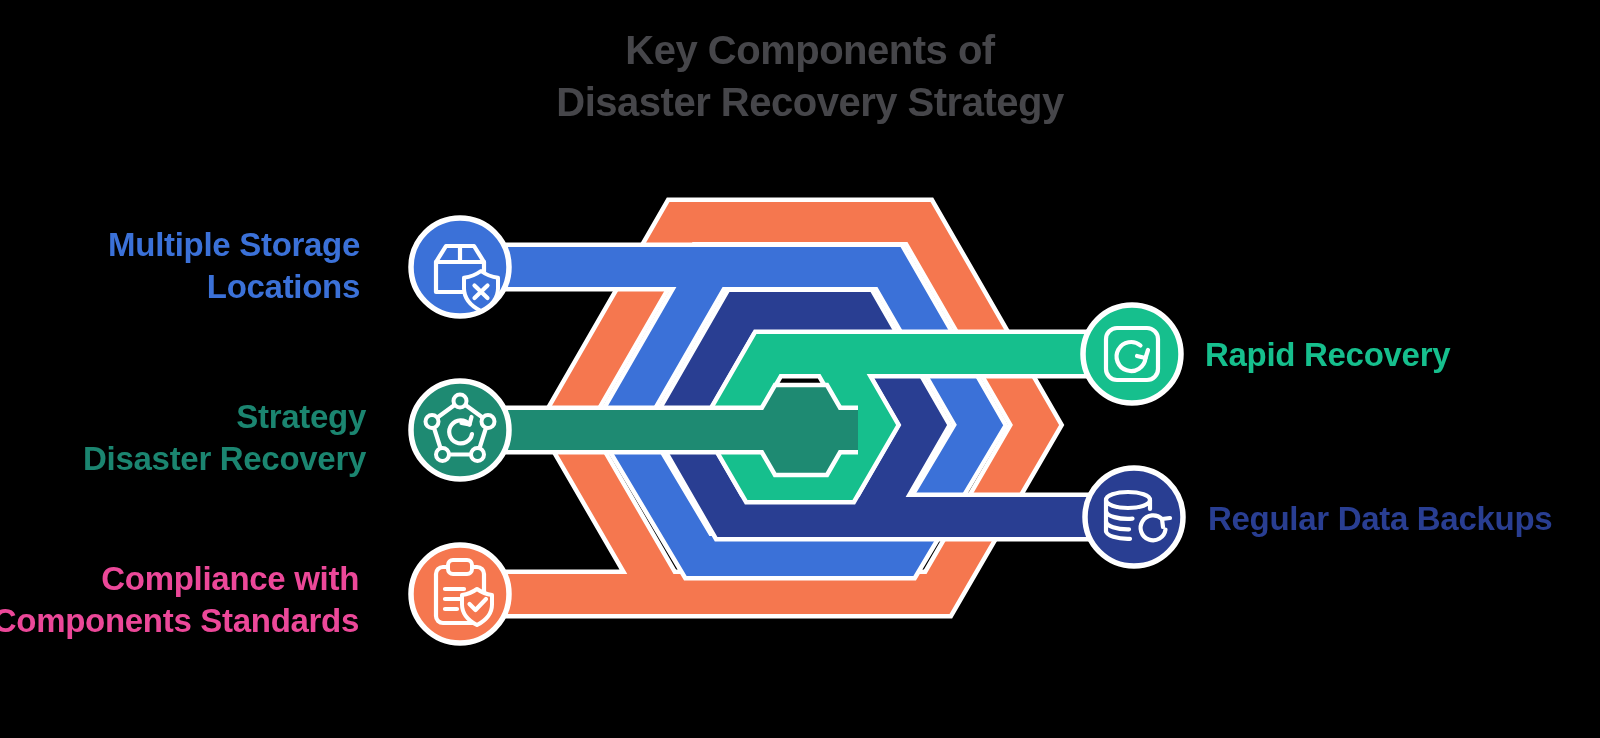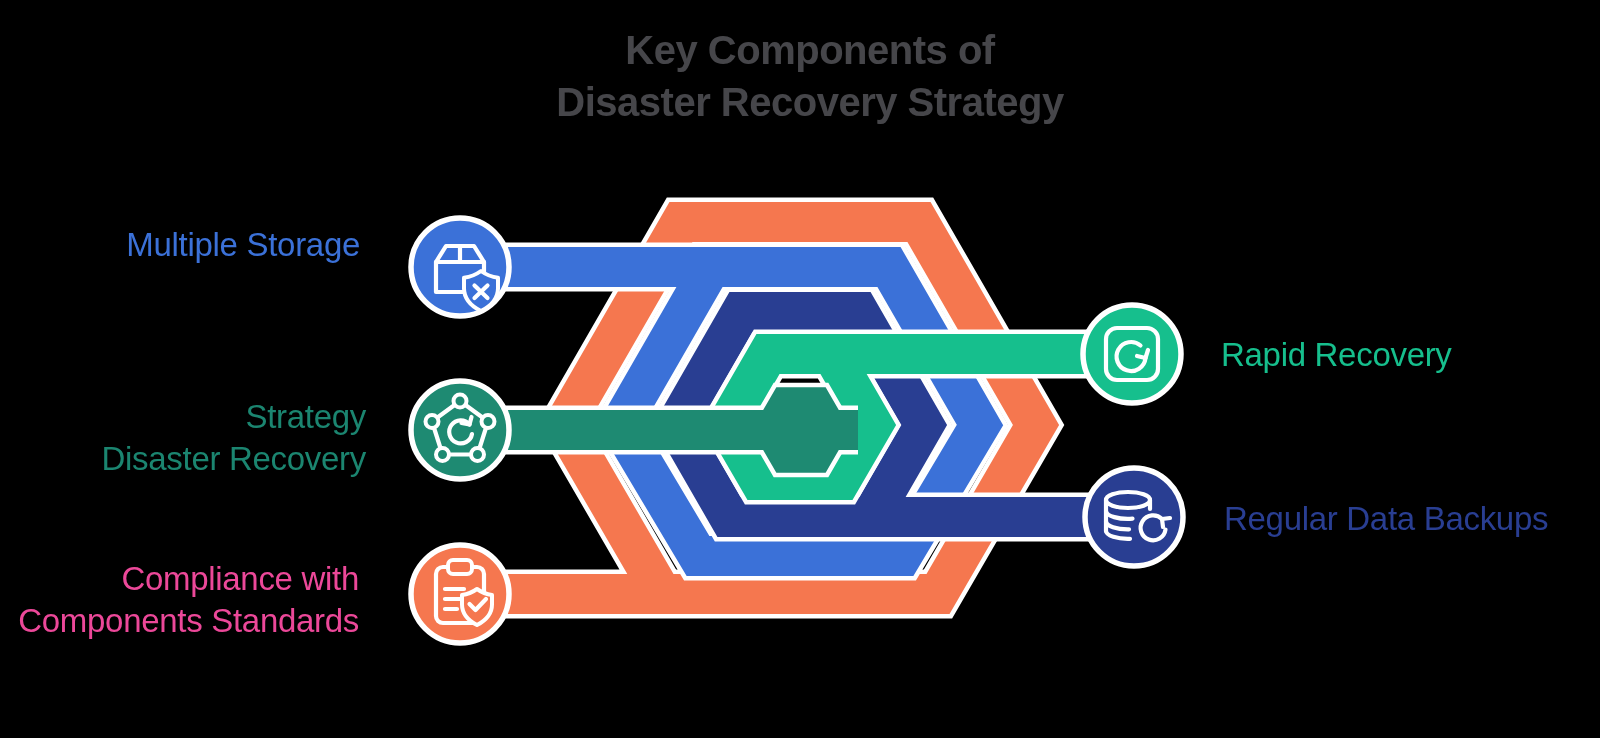--- a/index.html
+++ b/index.html
@@ -15,26 +15,26 @@
   
   .title{
     position:absolute;top:24px;left:10px;width:1600px;
     text-align:center;
     font-size:40px;font-weight:700;letter-spacing:-0.5px;
     line-height:52px;color:var(--title,#46464a);
   }
   .title span{display:block;}
   .nodelabel{
     position:absolute;
-    font-size:33px;font-weight:400;letter-spacing:-0.3px;
+    font-size:33px;font-weight:700;letter-spacing:-0.3px;
     line-height:42px;white-space:nowrap;
   }
   .nodelabel span{display:block;}
   .lab-left{text-align:right;}
-  .lab-right{text-align:center;margin-left:16px;}
+  .lab-right{text-align:center;}
   #label-0{top:224px;right:1208px;}
   #label-1{top:396px;right:1202px;}
   #label-2{top:558px;right:1209px;}
   #label-3{top:334px;left:1205px;}
   #label-4{top:498px;left:1208px;}
 
   
   .case{fill:none;stroke:var(--casing,#fff);stroke-width:49;stroke-linejoin:miter;stroke-linecap:butt;}
   .band{fill:none;stroke-width:40;stroke-linejoin:miter;stroke-linecap:butt;}
   .s-orange{stroke:var(--orange,#F5774F);}
@@ -147,20 +147,21 @@
     </g>
   </svg>
 
   <div class="title">
     <span>Key Components of</span>
     <span>Disaster Recovery Strategy</span>
   </div>
 
   <div id="label-0" class="nodelabel lab-left" style="color: rgb(59, 113, 216);">
     <span>Multiple Storage</span>
+    <span>Locations</span>
   </div>
 
   <div id="label-1" class="nodelabel lab-left" style="color: rgb(27, 133, 112);">
     <span>Strategy</span>
     <span>Disaster Recovery</span>
   </div>
 
   <div id="label-2" class="nodelabel lab-left" style="color: #ec4899;">
     <span>Compliance with</span>
     <span>Components Standards</span>

